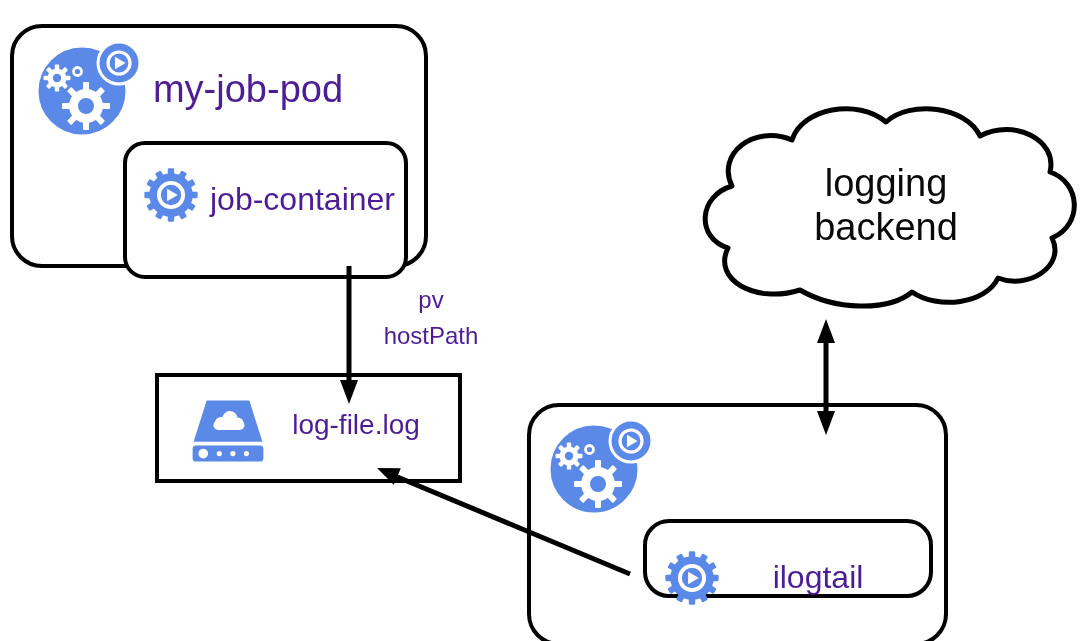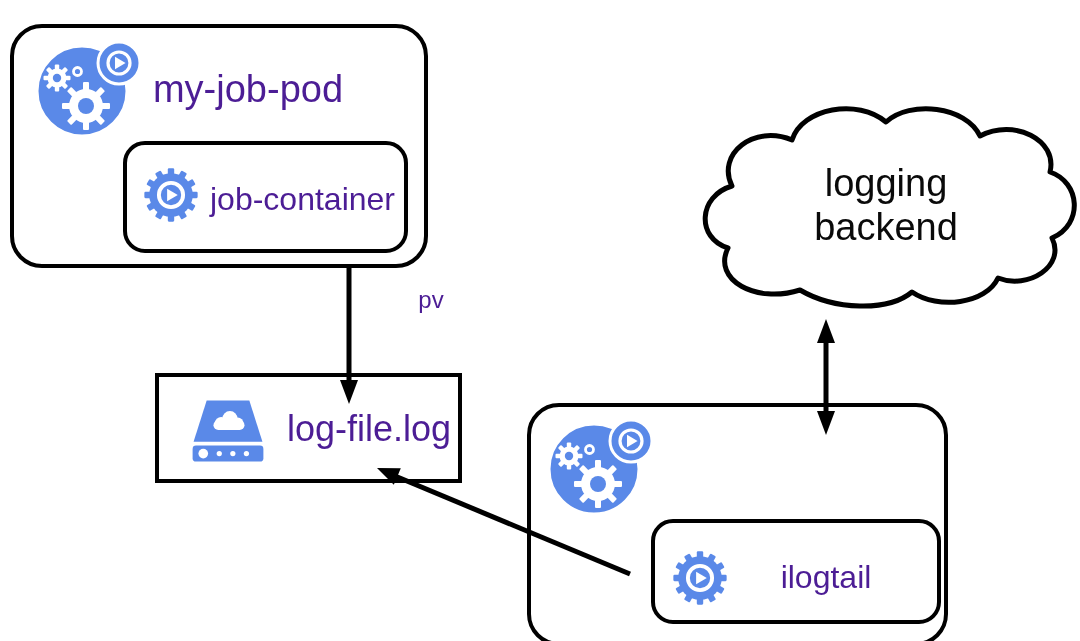--- a/index.html
+++ b/index.html
@@ -10,34 +10,34 @@
   .box { position:absolute; background:#ffffff; border:4px solid #000; box-sizing:border-box; }
   .rounded-lg { border-radius:32px; }
   .rounded-md { border-radius:22px; }
   .icon { position:absolute; }
   .label { position:absolute; text-align:center; white-space:nowrap; line-height:1.05; }
 
   
   #box-myjobpod { left:10px; top:8px; width:418px; height:244px; }
   #icon-pod-1 { left:22px; top:12px; width:104px; height:100px; }
   #title-myjobpod { left:124px; top:42px; width:220px; font-size:38px; }
-  #box-jobcontainer { left:109px; top:113px; width:285px; height:112px; }
+  #box-jobcontainer { left:109px; top:113px; width:285px; height:138px; }
   #icon-gear-1 { left:13px; top:19px; width:62px; height:62px; }
   #label-jobcontainer { left:83px; top:38px; width:180px; font-size:32px; }
 
   
   #box-logfile { left:155px; top:357px; width:307px; height:110px; border-radius:0; }
   #icon-storage { left:31px; top:22px; width:76px; height:64px; }
-  #label-logfile { left:102px; top:33px; width:190px; font-size:36px;text-align:right; }
+  #label-logfile { left:102px; top:33px; width:190px; font-size:28px; }
 
   
   #box-ilogtailpod { left:527px; top:387px; width:421px; height:243px; }
   #icon-pod-2 { left:17px; top:11px; width:104px; height:100px; }
   #title-ilogtailpod { left:138px; top:41px; width:220px; font-size:38px; }
-  #box-ilogtail { left:120px; top:112px; width:290px; height:105px; }
+  #box-ilogtail { left:112px; top:112px; width:290px; height:79px;border-radius:26px; }
   #icon-gear-2 { left:14px; top:24px; width:62px; height:62px; }
   #label-ilogtail { left:91px; top:38px; width:160px; font-size:32px; }
 
   
   #edge-label-pv { left:366px; top:266px; width:130px; font-size:24px; line-height:36px; }
   #edge-label-pv span { display:block; }
 
   
   #overlay { position:absolute; left:0; top:0; width:1080px; height:641px; z-index:10; pointer-events:none; }
   #overlay text { font-family:"Liberation Sans", sans-serif; font-size:38px; fill:#0a0a0a; text-anchor:middle; }
@@ -177,20 +177,21 @@
         </g>
         <circle cx="32" cy="32" r="12.5" fill="none" stroke="#fff" stroke-width="4"></circle>
         <polygon points="28,25.5 28,38.5 39,32" fill="#fff"></polygon>
       </svg>
       <div class="label" id="label-ilogtail">ilogtail</div>
     </div>
   </div>
 
   <div class="label" id="edge-label-pv">
     <span>pv</span>
+    <span>hostPath</span>
   </div>
 
   <svg id="overlay" viewBox="0 0 1080 641">
 
     <path d="M 800 274
          C 756 288 712 264 728 232
          C 696 222 698 180 732 170
          C 716 138 754 108 792 124
          C 802 92 858 82 886 106
          C 910 84 966 90 980 120

